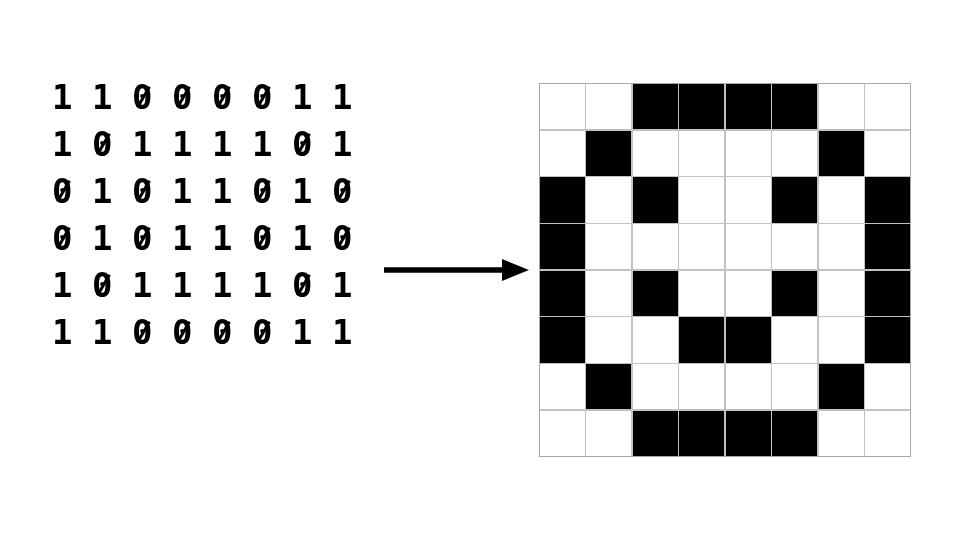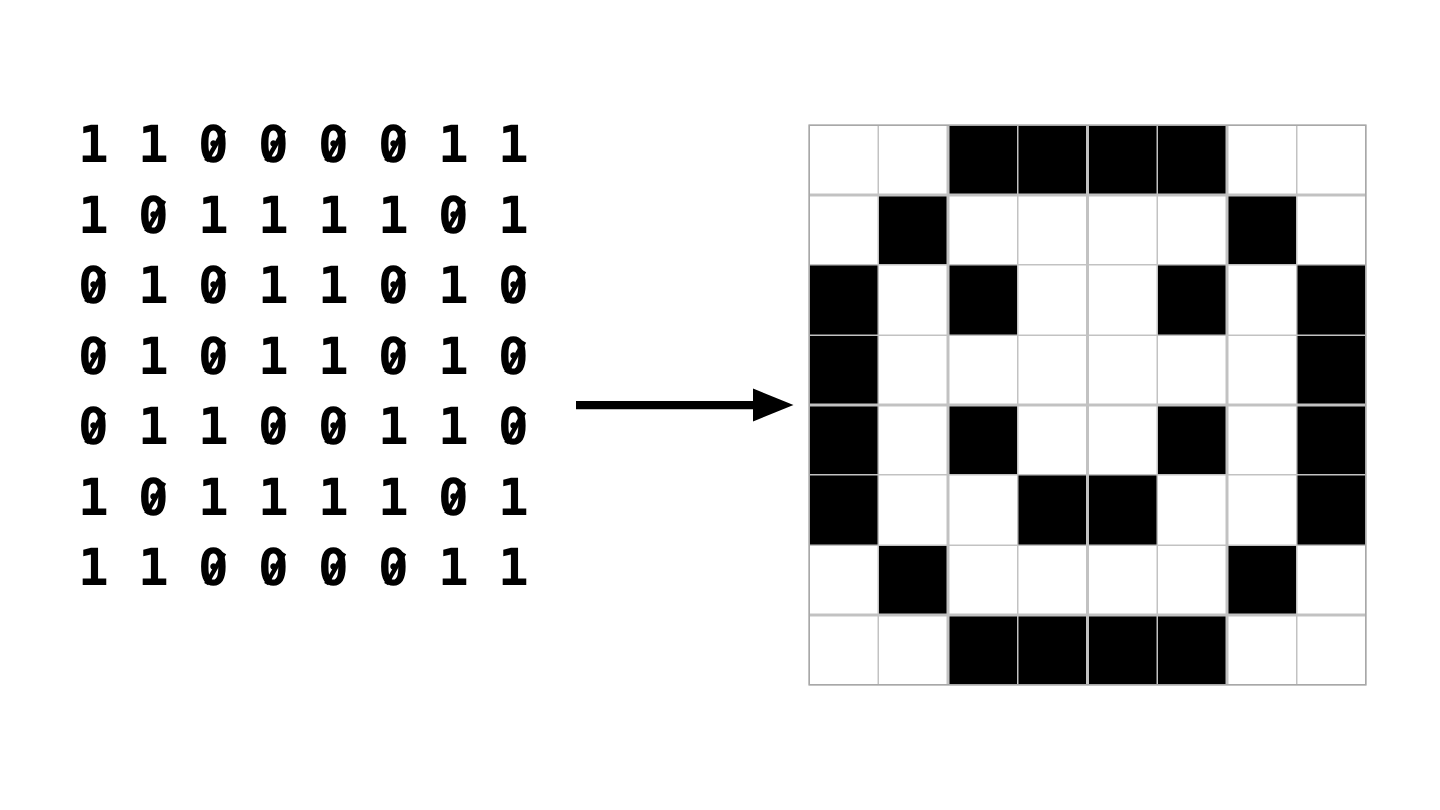--- a/index.html
+++ b/index.html
@@ -75,21 +75,20 @@
 </head>
 <body>
 
 <div class="canvas">
 
   <div class="binary-block">
       <div class="binary-row"><span class="digit">1</span><span class="digit">1</span><span class="digit zero">0</span><span class="digit zero">0</span><span class="digit zero">0</span><span class="digit zero">0</span><span class="digit">1</span><span class="digit">1</span></div>
       <div class="binary-row"><span class="digit">1</span><span class="digit zero">0</span><span class="digit">1</span><span class="digit">1</span><span class="digit">1</span><span class="digit">1</span><span class="digit zero">0</span><span class="digit">1</span></div>
       <div class="binary-row"><span class="digit zero">0</span><span class="digit">1</span><span class="digit zero">0</span><span class="digit">1</span><span class="digit">1</span><span class="digit zero">0</span><span class="digit">1</span><span class="digit zero">0</span></div>
       <div class="binary-row"><span class="digit zero">0</span><span class="digit">1</span><span class="digit zero">0</span><span class="digit">1</span><span class="digit">1</span><span class="digit zero">0</span><span class="digit">1</span><span class="digit zero">0</span></div>
-      <div class="binary-row"><span class="digit zero">0</span><span class="digit">1</span><span class="digit">1</span><span class="digit zero">0</span><span class="digit zero">0</span><span class="digit">1</span><span class="digit">1</span><span class="digit zero">0</span></div>
       <div class="binary-row"><span class="digit">1</span><span class="digit zero">0</span><span class="digit">1</span><span class="digit">1</span><span class="digit">1</span><span class="digit">1</span><span class="digit zero">0</span><span class="digit">1</span></div>
       <div class="binary-row"><span class="digit">1</span><span class="digit">1</span><span class="digit zero">0</span><span class="digit zero">0</span><span class="digit zero">0</span><span class="digit zero">0</span><span class="digit">1</span><span class="digit">1</span></div>
     </div>
 
   <svg class="arrow-svg" width="148" height="28" viewBox="0 0 148 28">
     <line x1="1" y1="14" x2="123" y2="14" stroke="#000000" stroke-width="5.5"></line>
     <polygon points="119,3 146,14 119,25" fill="#000000"></polygon>
   </svg>
 
   <div class="pixel-grid">

